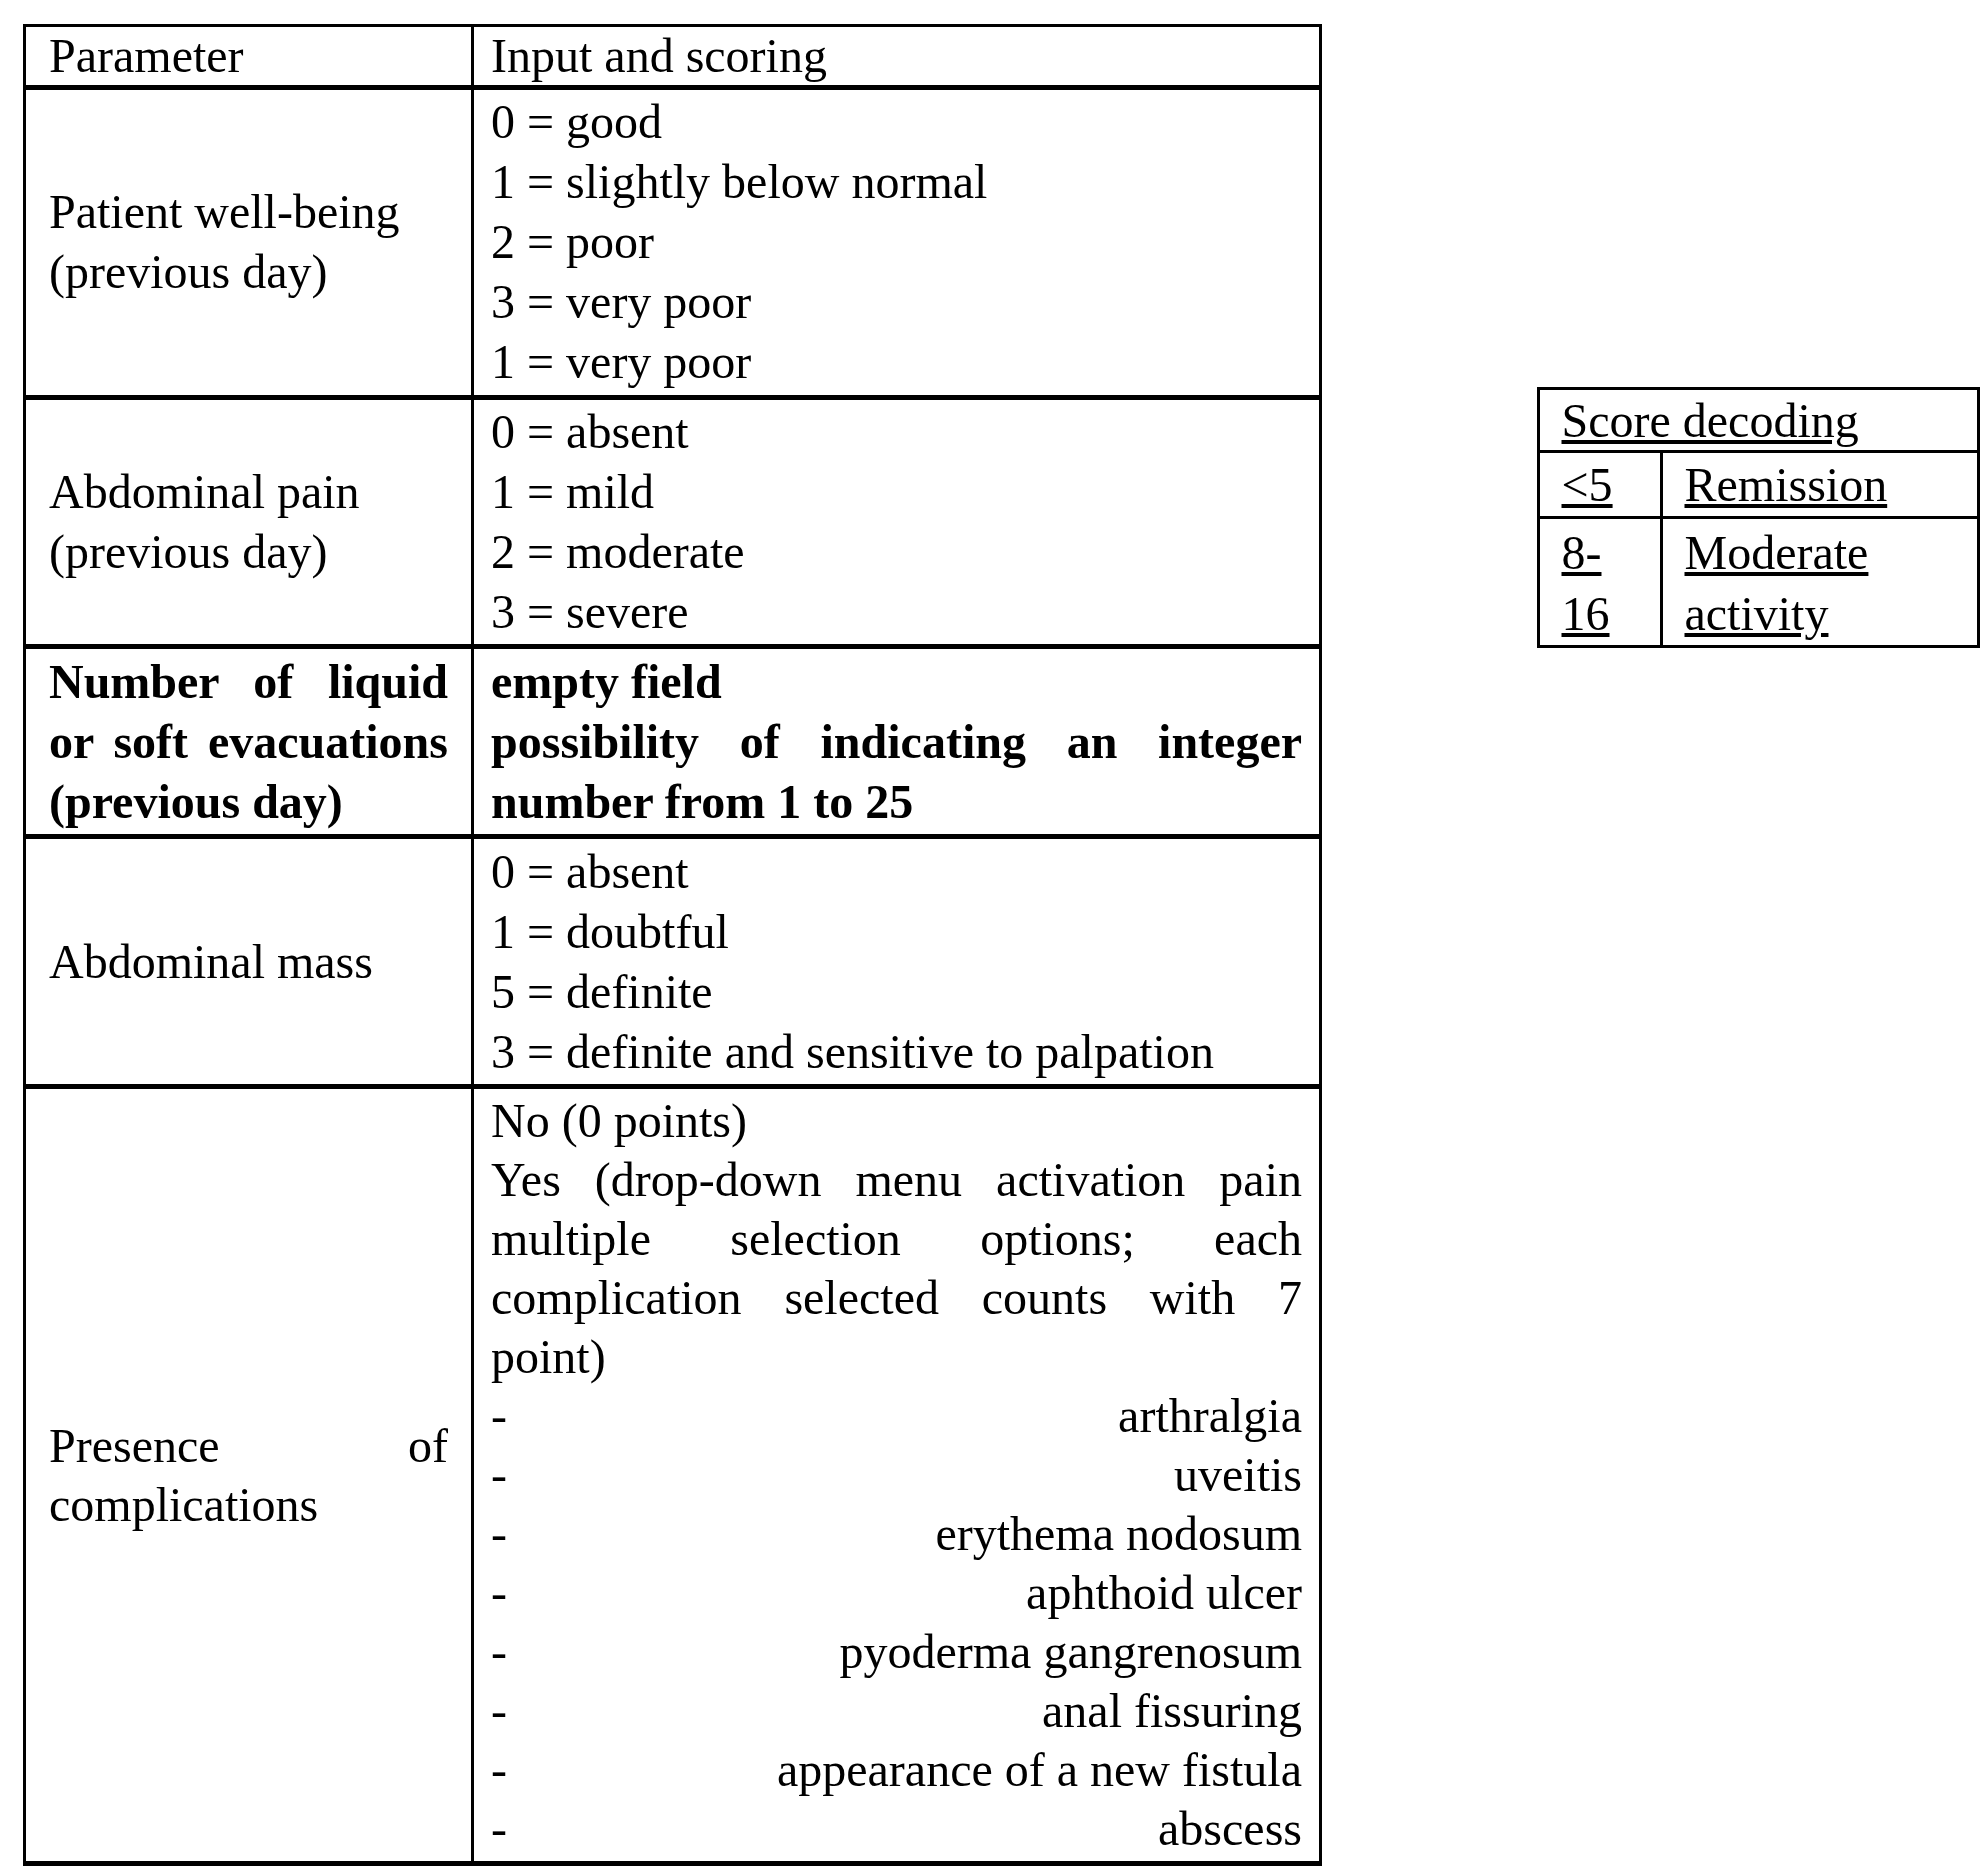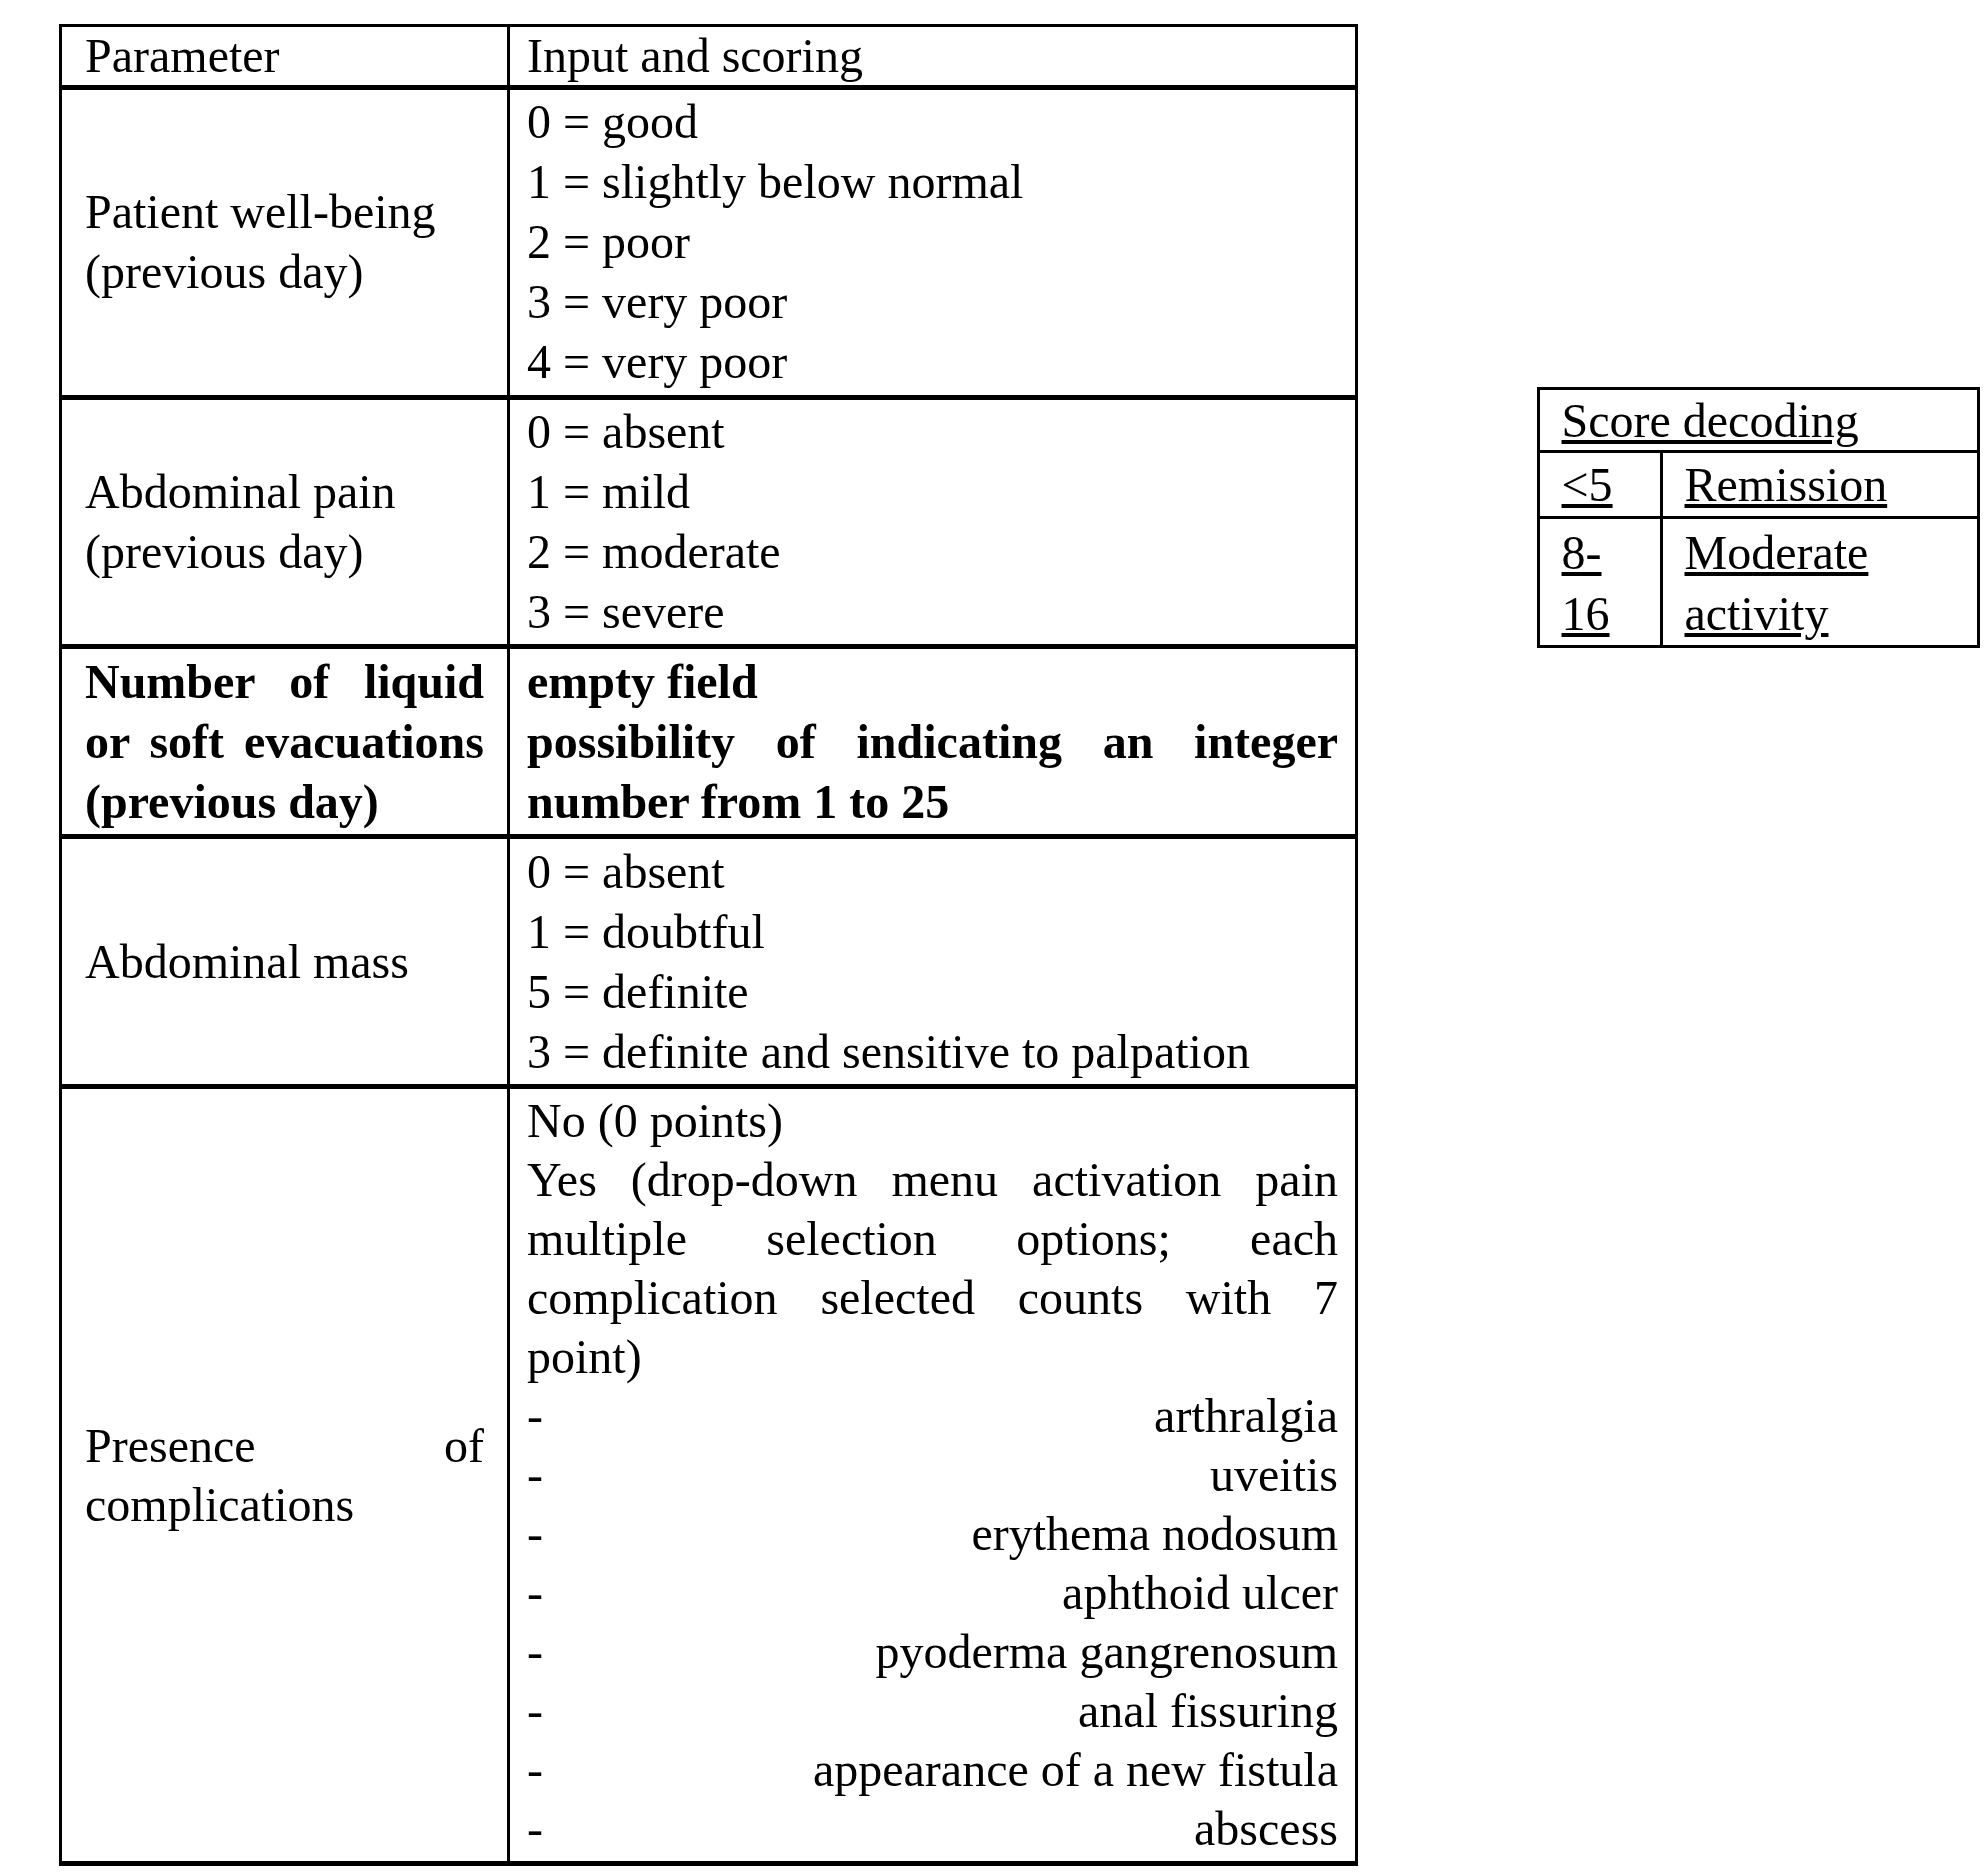--- a/index.html
+++ b/index.html
@@ -11,21 +11,21 @@
     font-family: "Liberation Serif", "DejaVu Serif", serif;
     color: #000000;
     -webkit-font-smoothing: antialiased;
   }
   .canvas { position: absolute; inset: 0; background: #ffffff; }
 
   table { border-collapse: collapse; table-layout: fixed; background: #ffffff; }
   td { border: 3px solid #000000; vertical-align: middle; }
 
   
-  .mt { position: absolute; left: 23px; top: 24px; width: 1299px; font-size: 48px; margin-left: 36px; }
+  .mt { position: absolute; left: 23px; top: 24px; width: 1299px; font-size: 48px; }
   .mt td { border-bottom-width: 5.4px; border-top-width: 5.4px; }
   .mt tr:first-child td { border-top-width: 3px; }
   .mt tr:last-child td { border-bottom-width: 5.4px; }
   .mt td.param   { padding: 2.4px 23px; }
   .mt td.scoring { padding: 2.4px 17px; }
   .mt tr.hr td   { height: 60px; line-height: 53px; }
   .mt tr.r0 td { height: 302px; }
   .mt tr.r1 td { height: 245px; }
   .mt tr.r2 td { height: 186px; font-weight: bold; }
   .mt tr.r3 td { height: 236px; }
@@ -66,21 +66,21 @@
     <tr class="r0">
           <td class="param">
             <div class="ln">Patient well-being</div>
             <div class="ln">(previous day)</div>
           </td>
           <td class="scoring">
             <div class="ln">0 = good</div>
             <div class="ln">1 = slightly below normal</div>
             <div class="ln">2 = poor</div>
             <div class="ln">3 = very poor</div>
-            <div class="ln">4 = very poor</div>
+            <div class="ln">1 = very poor</div>
           </td>
         </tr>
         <tr class="r1">
           <td class="param">
             <div class="ln">Abdominal pain</div>
             <div class="ln">(previous day)</div>
           </td>
           <td class="scoring">
             <div class="ln">0 = absent</div>
             <div class="ln">1 = mild</div>

